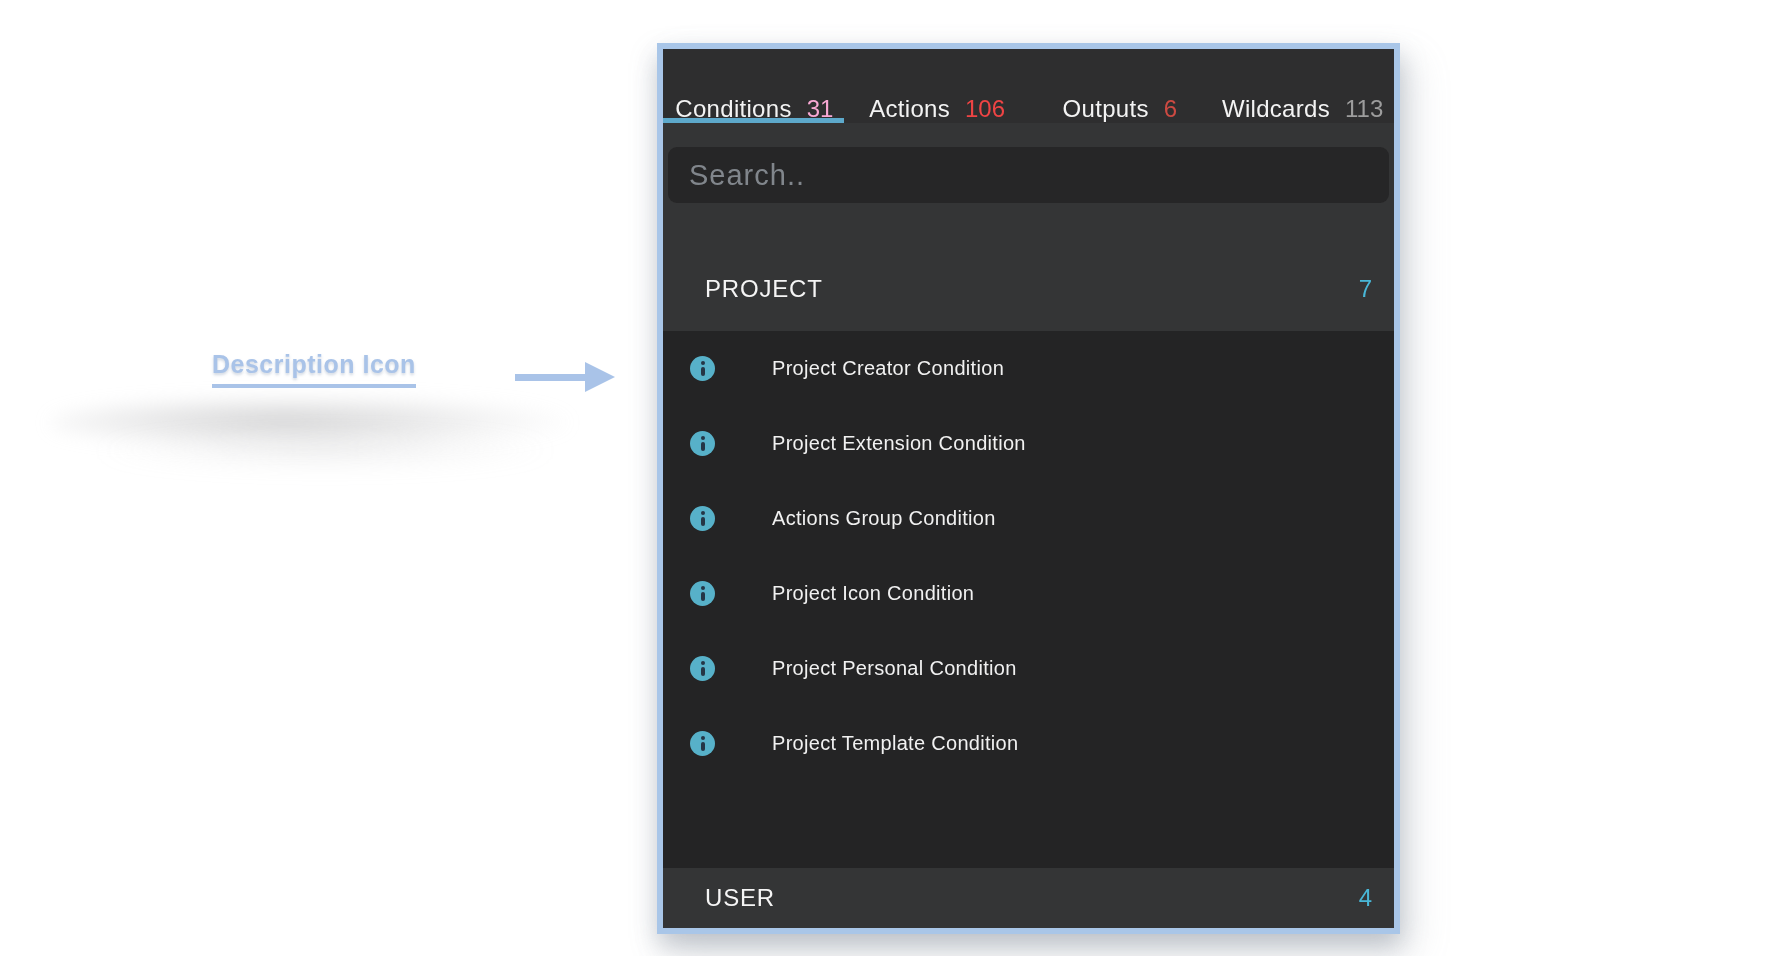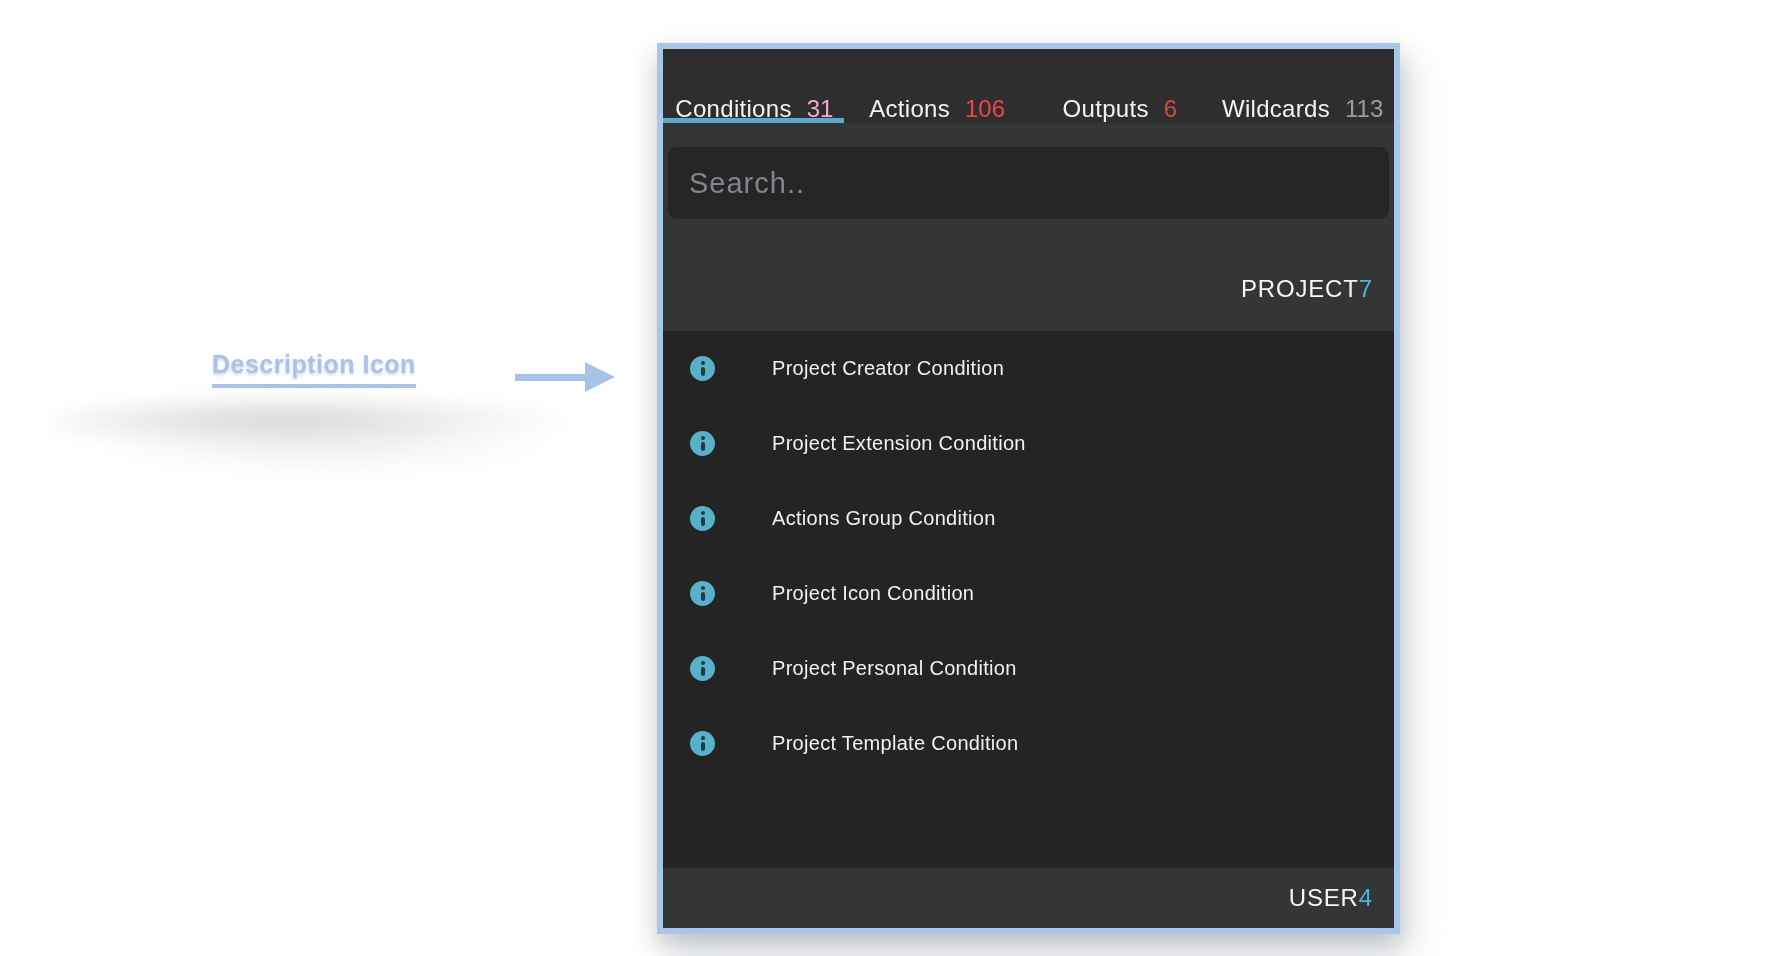--- a/index.html
+++ b/index.html
@@ -41,30 +41,30 @@
   .tab-bar { height:74px; display:flex; background:#2e2e2f; flex:0 0 auto; }
   .tab { flex:1 1 0; position:relative; display:flex; align-items:flex-end; justify-content:center; gap:15px; cursor:pointer; }
   .tab-label { color:#f3f3f3; font-size:24px; letter-spacing:0.3px; }
   .tab-count { font-size:24px; }
   .tab-underline { display:none; position:absolute; left:0; right:2px; bottom:0; height:5px; background:#5da9cb; }
   .tab.active .tab-underline { display:block; }
 
   
   .search-area { height:108px; background:#343536; flex:0 0 auto; }
   .search-input {
-    display:block; width:calc(100% - 10px); height:72px; margin:24px 5px 0 5px;
+    display:block; width:calc(100% - 10px); height:56px; margin:24px 5px 0 5px;
     background:#262627; border:none; outline:none; border-radius:9px;
     color:#cfd2d6; font-size:29px; font-weight:300; letter-spacing:1px;
     padding:0 21px; font-family:"Liberation Sans", sans-serif;
   }
   .search-input::placeholder { color:#81868c; opacity:1; }
 
   
   .section-header {
-    background:#343536; display:flex; align-items:center; justify-content:flex-end;
+    background:#343536; display:flex; align-items:center; justify-content:space-between;
     padding:0 22px 0 42px; cursor:pointer; flex:0 0 auto;
   }
   .section-header.project { height:100px; padding-top:16px; }
   .section-header.user { height:60px; }
   .section-name { color:#f5f5f5; font-size:24px; letter-spacing:0.8px; }
   .section-count { font-size:24px; color:#49b7d7; }
 
   
   .item-list { background:#242425; flex:1 1 auto; display:flex; flex-direction:column; }
   .item { height:75px; display:flex; align-items:center; padding-left:27px; cursor:pointer; }

